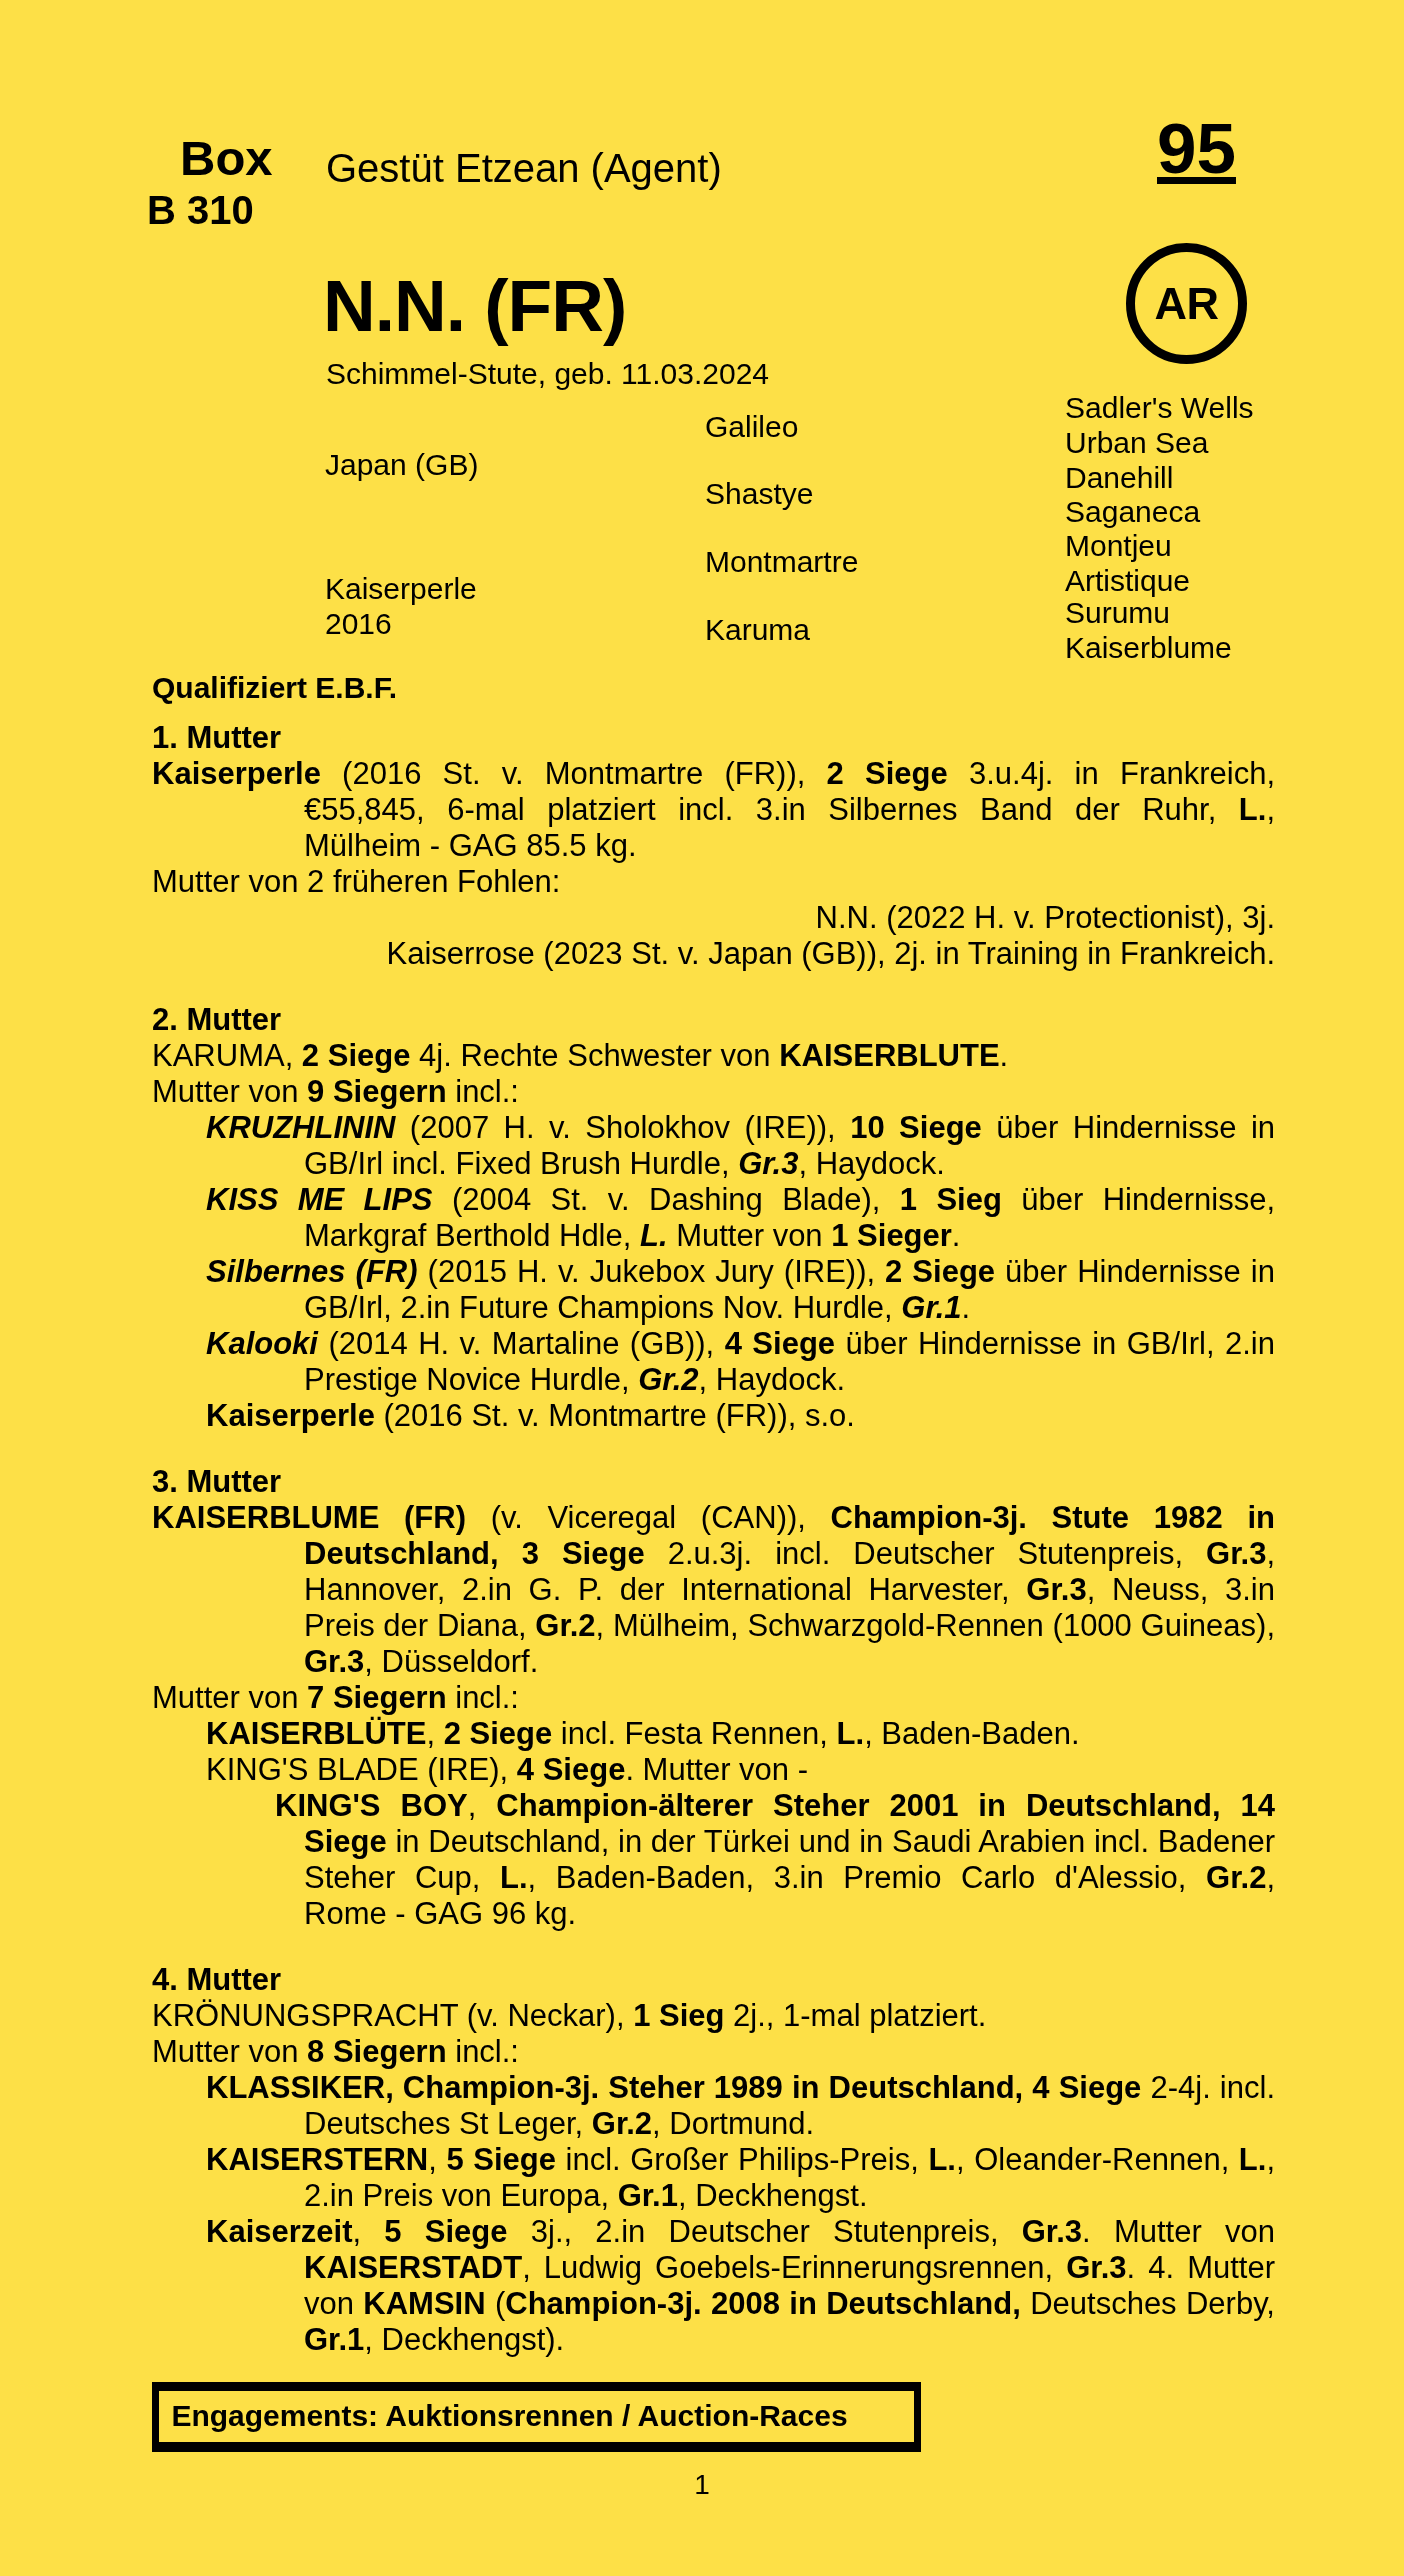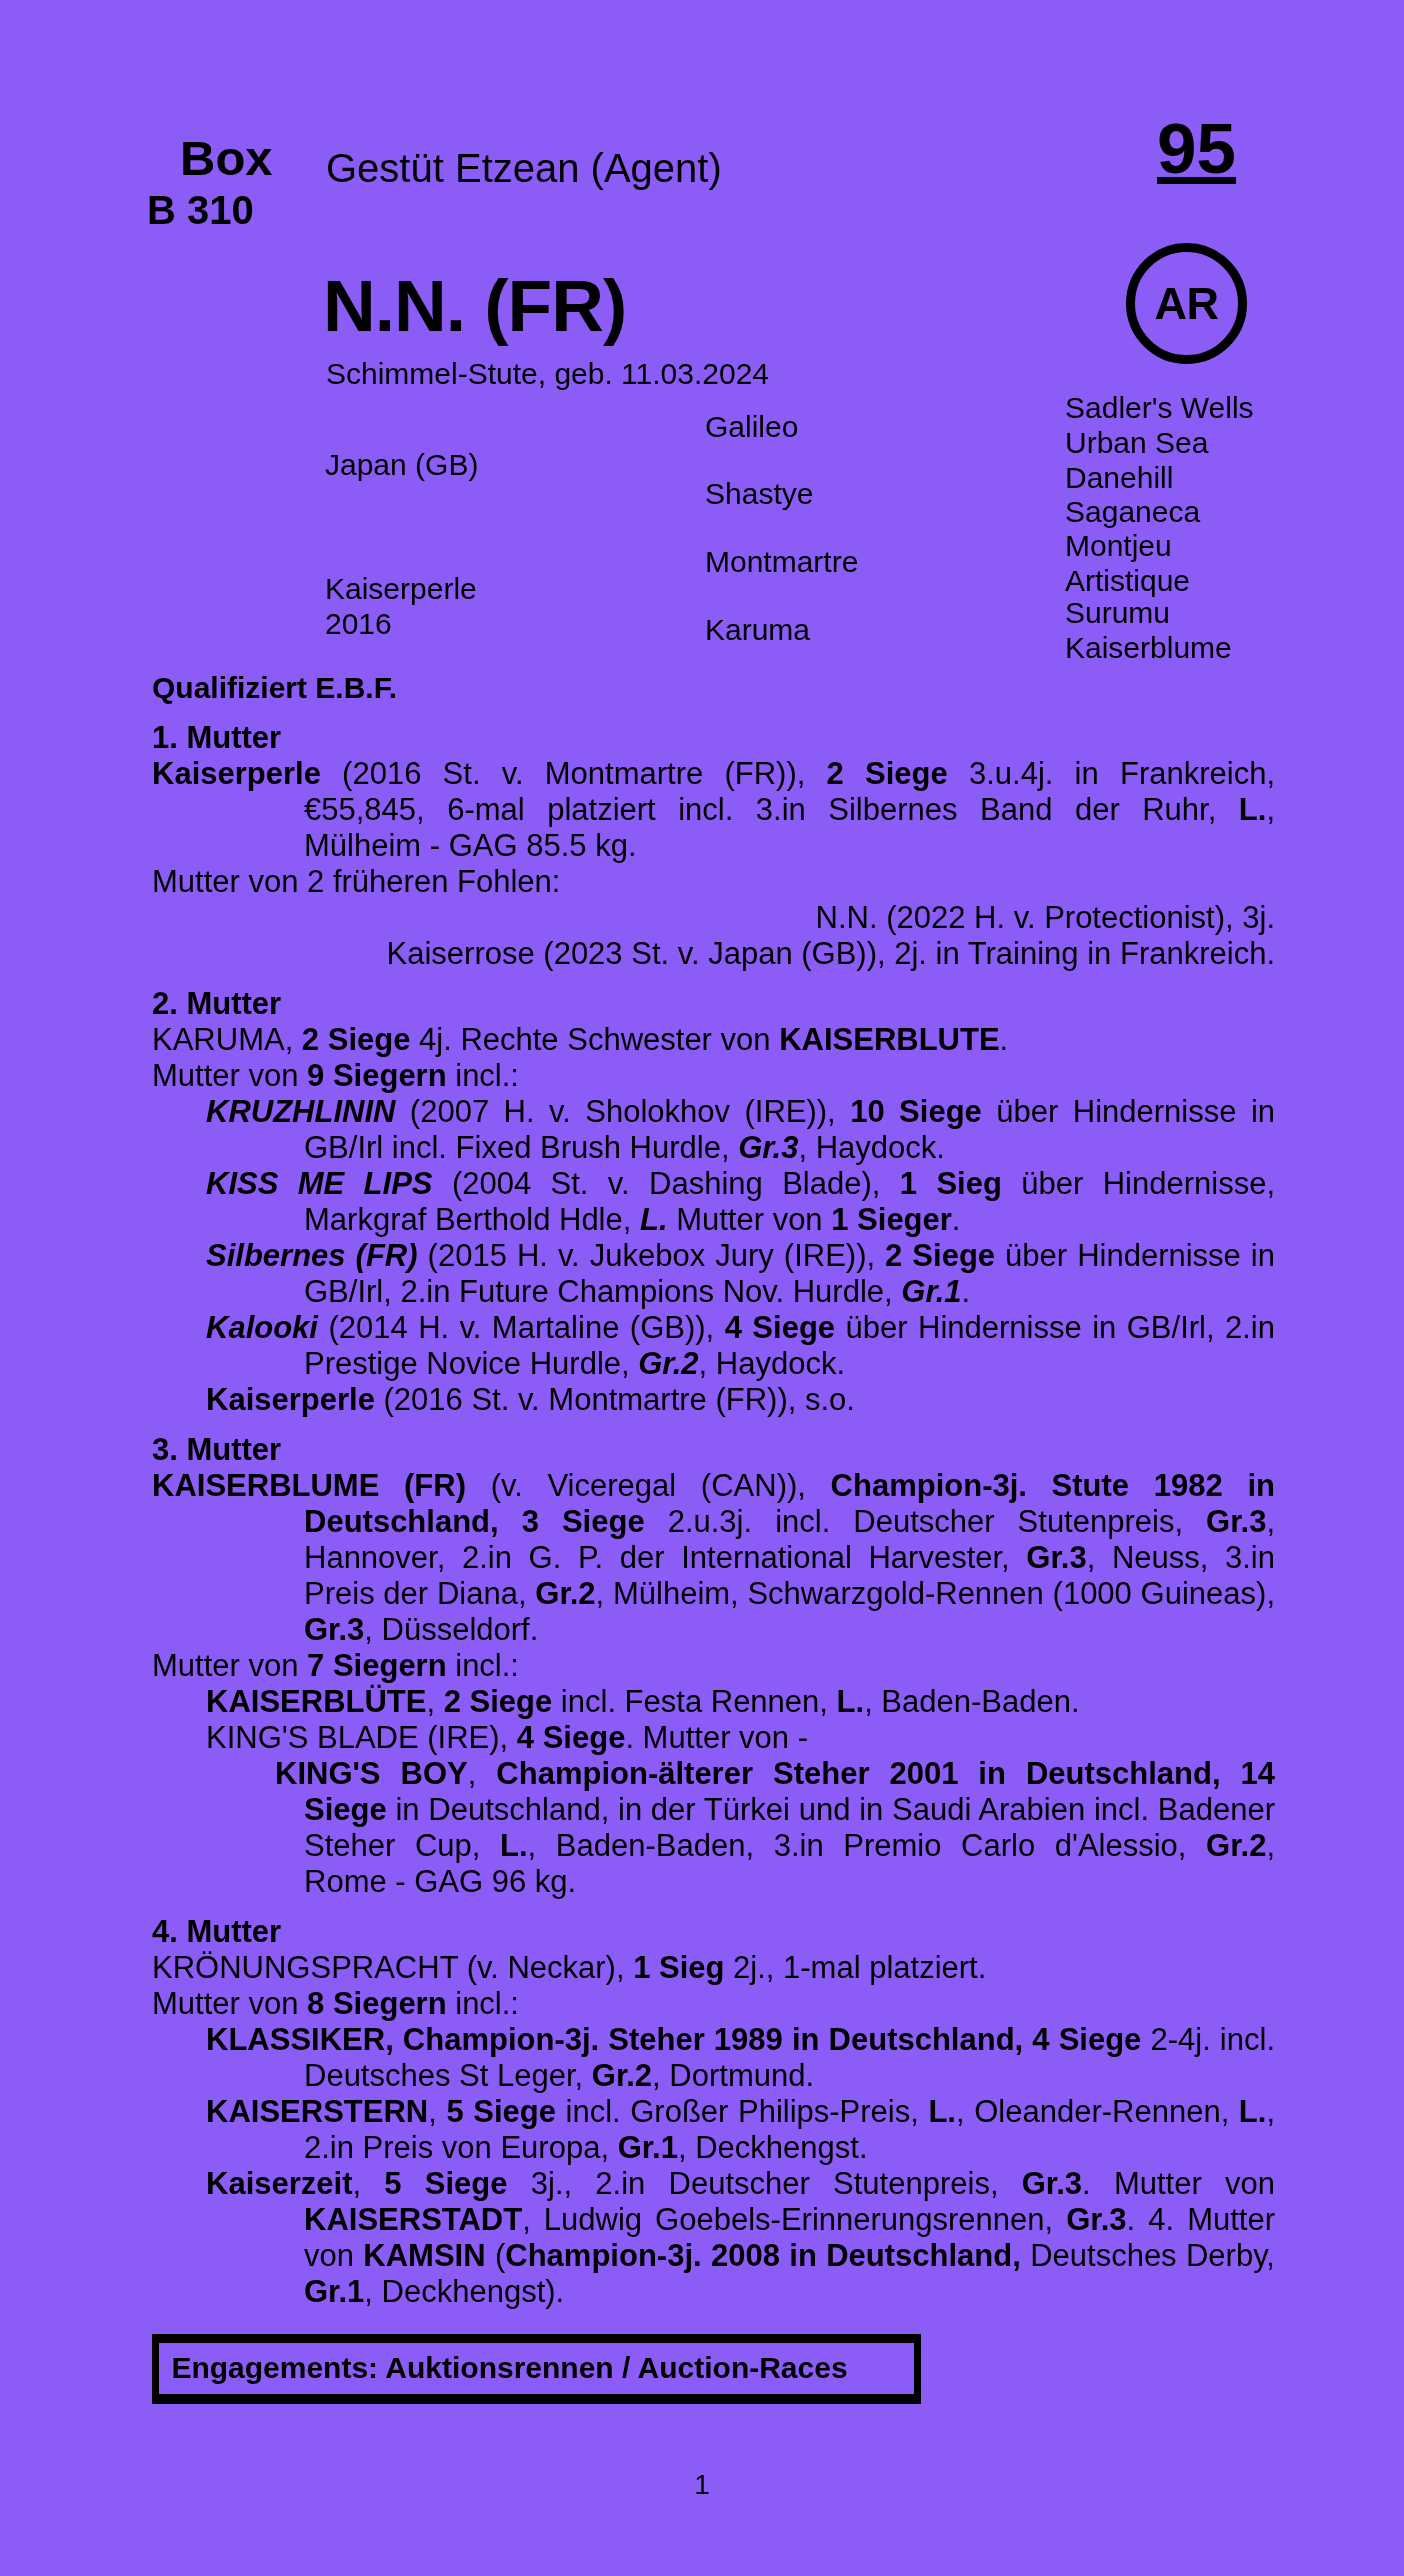--- a/index.html
+++ b/index.html
@@ -1,20 +1,20 @@
 <!DOCTYPE html>
 <html style="font-size:8.2px"><head>
 <meta charset="utf-8">
 <style>
   html,body{margin:0;padding:0;background:#888;}
   .page{
     position:relative;
     width:1404px;height:2576px;
     margin:0 auto;
-    background:#8b5cf6;
+    background:#fde047;
     color:#000000;
     font-family:"Liberation Sans","DejaVu Sans",sans-serif;
     overflow:hidden;
   }
   .abs{position:absolute;}
   
   .b{font-weight:700;}
   .bi{font-weight:700;font-style:italic;}
 
   
@@ -30,21 +30,21 @@
     font-size:45px;font-weight:700;letter-spacing:-0.5px;
   }
   .subtitle{left:326px;top:359px;font-size:30px;line-height:1;}
 
   
   .ped{font-size:30px;line-height:1;white-space:nowrap;}
   .qualified{left:152px;top:673px;width:1123px;text-align:left;font-size:30px;font-weight:700;line-height:1;}
 
   
   .body-copy{left:152px;top:720px;width:1123px;font-size:31px;line-height:36px;}
-  .dam-section + .dam-section{margin-top:14px;}
+  .dam-section + .dam-section{margin-top:30px;}
   .sec-h{margin:0;font-size:31px;font-weight:700;line-height:36px;text-align:left;}
   .blk{text-align:justify;}
   .hang{padding-left:152px;text-indent:-152px;}
   .sub{padding-left:152px;text-indent:-98px;}
   .sub2{padding-left:152px;text-indent:-29px;}
   .foal{padding-left:54px;text-align:right;}
   .plain{text-align:left;}
 
   
   .engagements{

